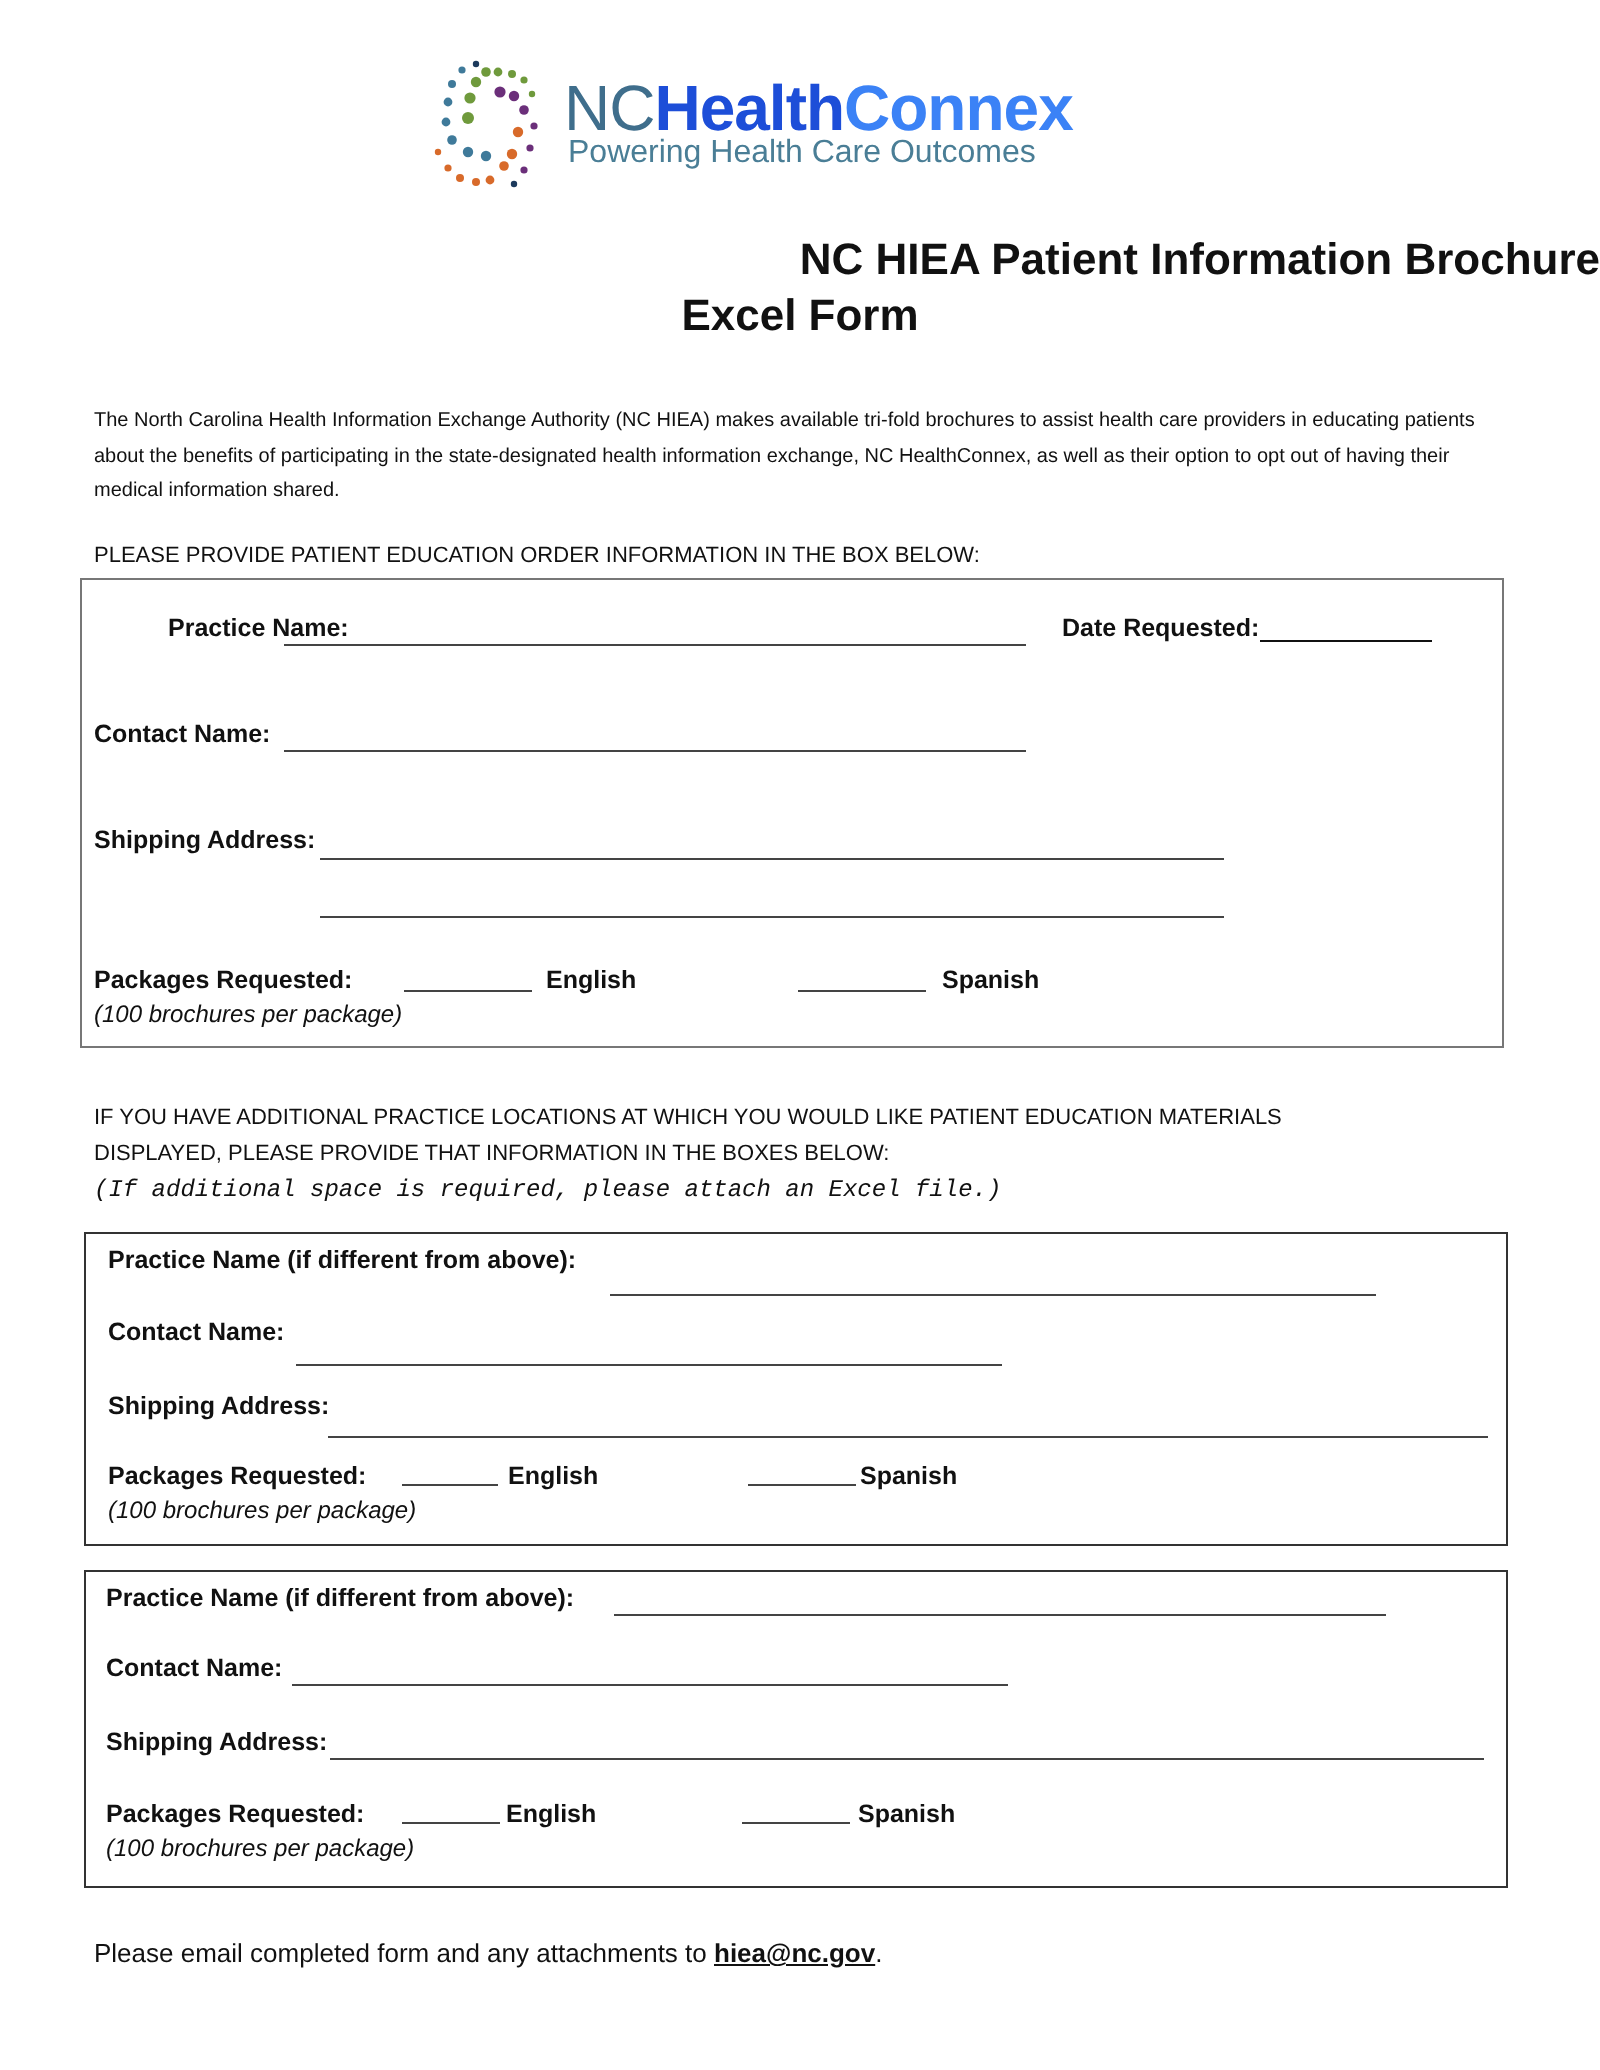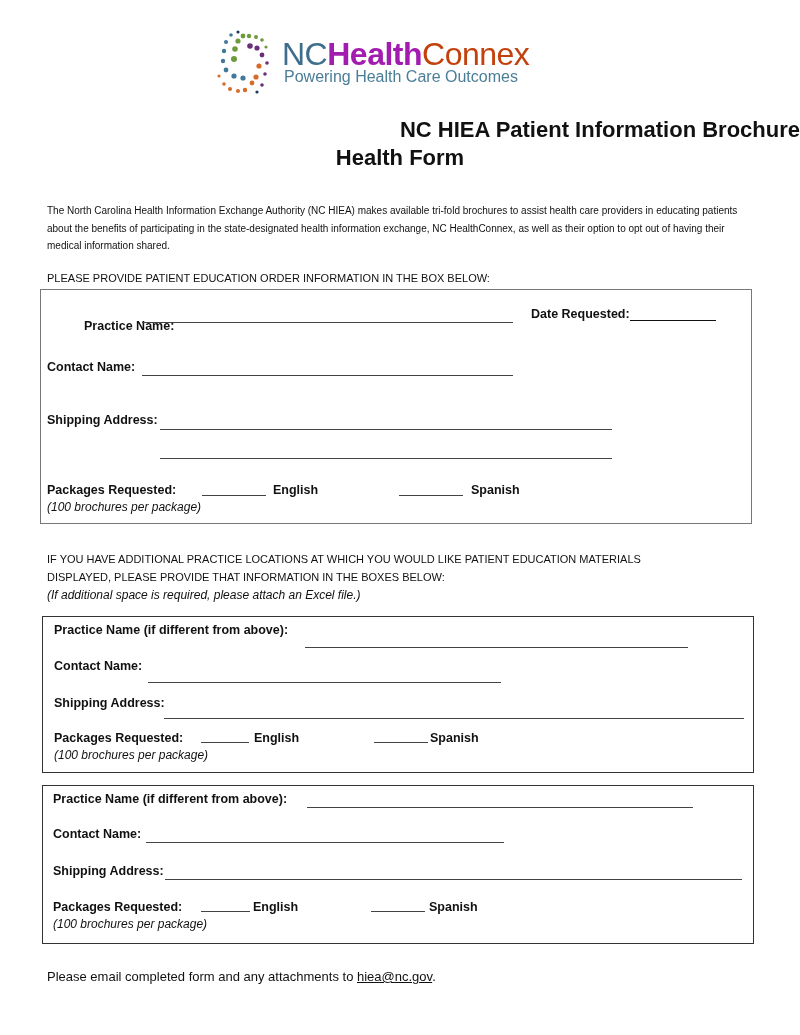--- a/index.html
+++ b/index.html
@@ -2,32 +2,32 @@
 <html><head>
 <meta charset="utf-8">
 <style>
   html, body { margin:0; padding:0; background:#ffffff; }
   body { width:800px; height:1035px; position:relative; overflow:hidden;
          font-family:"Liberation Sans", sans-serif; color:#111; }
   .abs { position:absolute; }
   .logo-dots { left:212px; top:28px; width:66px; height:68px; }
   .logo-nc { left:282px; top:36px; font-size:32px; letter-spacing:-0.5px; line-height:36px; white-space:nowrap; }
   .logo-nc .nc { color:#3f6e8c; font-weight:normal; }
-  .logo-nc .health { color:#a21caf; font-weight:bold; }
-  .logo-nc .connex { color:#c2410c; font-weight:normal; }
+  .logo-nc .health { color:#1d4ed8; font-weight:bold; }
+  .logo-nc .connex { color:#3b82f6; font-weight:bold; }
   .logo-tag { left:284px; top:68px; font-size:16px; color:#4a7e96; white-space:nowrap; }
 
   .title { left:0; width:800px; text-align:center; font-weight:bold; font-size:22px; color:#111; }
   .intro { left:47px; top:202px; width:710px; font-family:"Liberation Sans Narrow","Liberation Sans",sans-serif; font-size:10px; line-height:17.5px; }
   .caps { font-size:11px; font-family:Liberation Sans, sans-serif; white-space:nowrap; }
   .box { border:1px solid #777; box-sizing:border-box; }
   .lbl { font-weight:bold; font-size:12.5px; white-space:nowrap; }
   .line { border-bottom:1px solid #444; height:0; }
   .ital { font-style:italic; font-size:12px; white-space:nowrap; }
-  .email { font-weight:normal; text-decoration:underline; }
+  .email { font-weight:bold; text-decoration:underline; }
 </style>
 </head>
 <body>
 
 <div class="abs logo-dots">
   <svg width="66" height="68" viewBox="0 0 66 68">
     <g>
       <circle cx="26" cy="4" r="1.6" fill="#1c3a5c"></circle>
       <circle cx="19" cy="7" r="1.8" fill="#3f7a9a"></circle>
       <circle cx="31" cy="8" r="2.4" fill="#6f9a3c"></circle>
@@ -59,49 +59,49 @@
       <circle cx="26" cy="63" r="2" fill="#d86a2a"></circle>
       <circle cx="33" cy="62" r="2.2" fill="#d86a2a"></circle>
       <circle cx="45" cy="64" r="1.6" fill="#1c3a5c"></circle>
     </g>
   </svg>
 </div>
 <div class="abs logo-nc"><span class="nc">NC</span><span class="health">Health</span><span class="connex">Connex</span></div>
 <div class="abs logo-tag">Powering Health Care Outcomes</div>
 
 <div class="abs title" style="top:117px;text-align:right;">NC HIEA Patient Information Brochure</div>
-<div class="abs title" style="top:145px;">Health Form</div>
+<div class="abs title" style="top:145px;">Excel Form</div>
 
 <div class="abs intro">The North Carolina Health Information Exchange Authority (NC HIEA) makes available tri-fold brochures to assist health care providers in educating patients about the benefits of participating in the state-designated health information exchange, NC HealthConnex, as well as their option to opt out of having their medical information shared.</div>
 <div class="abs caps" style="left:47px; top:272px;">PLEASE PROVIDE PATIENT EDUCATION ORDER INFORMATION IN THE BOX BELOW:</div>
 
 <div class="abs box" style="left:40px; top:289px; width:712px; height:235px;"></div>
 
-<div class="abs lbl" style="left:47px; top:319px;padding-left:37px;">Practice Name:</div>
+<div class="abs lbl" style="left:47px; top:307px;padding-left:37px;">Practice Name:</div>
 <div class="abs line" style="left:142px; top:322px; width:371px;"></div>
 <div class="abs lbl" style="left:531px; top:307px;">Date Requested:</div>
 <div class="abs line" style="left:630px; top:320px; width:86px; border-bottom:1.5px solid #111;"></div>
 
 <div class="abs lbl" style="left:47px; top:360px;">Contact Name:</div>
 <div class="abs line" style="left:142px; top:375px; width:371px;"></div>
 
 <div class="abs lbl" style="left:47px; top:413px;">Shipping Address:</div>
 <div class="abs line" style="left:160px; top:429px; width:452px;"></div>
 <div class="abs line" style="left:160px; top:458px; width:452px;"></div>
 
 <div class="abs lbl" style="left:47px; top:483px;">Packages Requested:</div>
 <div class="abs line" style="left:202px; top:495px; width:64px;"></div>
 <div class="abs lbl" style="left:273px; top:483px;">English</div>
 <div class="abs line" style="left:399px; top:495px; width:64px;"></div>
 <div class="abs lbl" style="left:471px; top:483px;">Spanish</div>
 <div class="abs ital" style="left:47px; top:500px;">(100 brochures per package)</div>
 
 <div class="abs caps" style="left:47px; top:553px;">IF YOU HAVE ADDITIONAL PRACTICE LOCATIONS AT WHICH YOU WOULD LIKE PATIENT EDUCATION MATERIALS</div>
 <div class="abs caps" style="left:47px; top:571px;">DISPLAYED, PLEASE PROVIDE THAT INFORMATION IN THE BOXES BELOW:</div>
-<div class="abs ital" style="left:47px; top:588px;">(If additional space is required, please attach an Excel file.)</div>
+<div class="abs ital" style="left:47px; top:588px;font-family:Liberation Mono, monospace;">(If additional space is required, please attach an Excel file.)</div>
 
 <div class="abs box" style="left:42px; top:616px; width:712px; height:157px; border:1.5px solid #333;"></div>
 <div class="abs lbl" style="left:54px; top:623px;">Practice Name (if different from above):</div>
 <div class="abs line" style="left:305px; top:647px; width:383px;"></div>
 <div class="abs lbl" style="left:54px; top:659px;">Contact Name:</div>
 <div class="abs line" style="left:148px; top:682px; width:353px;"></div>
 <div class="abs lbl" style="left:54px; top:696px;">Shipping Address:</div>
 <div class="abs line" style="left:164px; top:718px; width:580px;"></div>
 <div class="abs lbl" style="left:54px; top:731px;">Packages Requested:</div>
 <div class="abs line" style="left:201px; top:742px; width:48px;"></div>

